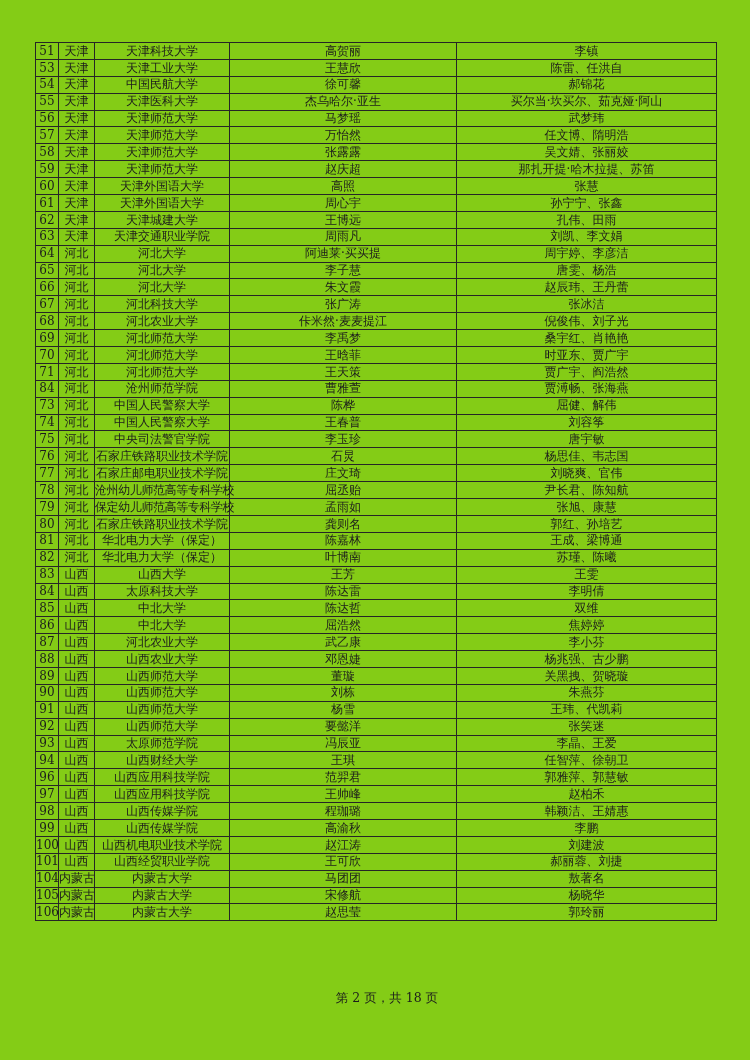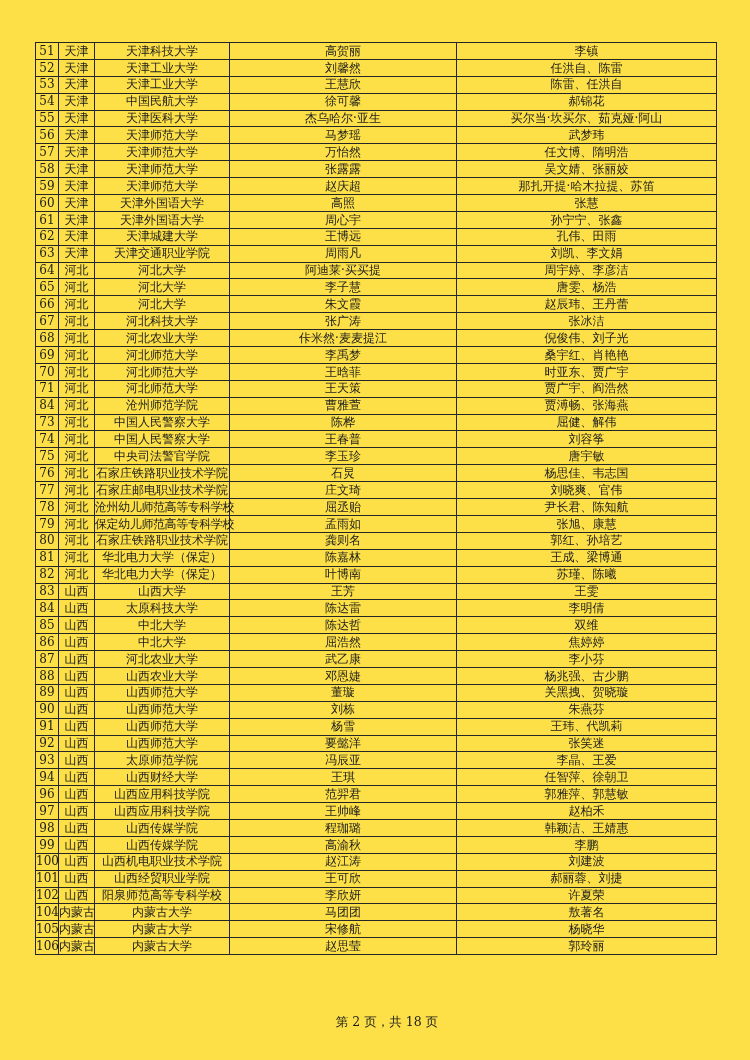--- a/index.html
+++ b/index.html
@@ -4,21 +4,21 @@
 <style>
   * { margin: 0; padding: 0; box-sizing: border-box; }
   html, body { width: 750px; height: 1060px; }
   body {
     background: #ffffff;
     color: #1c1c1c;
     font-family: "DejaVu Serif", "Liberation Serif", serif;
     position: relative;
     overflow: hidden;
   }
-  .page { position: absolute; inset: 0; background: #fde047; }
+  .page { position: absolute; inset: 0; background: #84cc16; }
   table.roster {
     position: absolute;
     left: 35px;
     top: 42px;
     width: 681px;
     border-collapse: collapse;
     table-layout: fixed;
   }
   table.roster td {
     border: 1px solid #262626;
@@ -33,21 +33,21 @@
   }
   col.c-no    { width: 23px; }
   col.c-prov  { width: 36px; }
   col.c-univ  { width: 135px; }
   col.c-stud  { width: 227px; }
   col.c-teach { width: 260px; }
   td.tight { font-size: 11px; letter-spacing: -0.4px; font-family: Liberation Serif, serif; }
   .footer {
     position: absolute;
     left: 0; right: 0;
-    top: 1014px;
+    top: 990px;
     text-align: center;
     font-size: 12.5px;
     color: #1c1c1c;
     margin-left: 24px;
   }
 </style>
 </head>
 <body>
 
 <div class="page">
@@ -61,27 +61,20 @@
     </colgroup>
     <tbody>
         <tr>
           <td>51</td>
           <td>天津</td>
           <td>天津科技大学</td>
           <td>高贺丽</td>
           <td>李镇</td>
         </tr>
         <tr>
-          <td>52</td>
-          <td>天津</td>
-          <td>天津工业大学</td>
-          <td>刘馨然</td>
-          <td>任洪自、陈雷</td>
-        </tr>
-        <tr>
           <td>53</td>
           <td>天津</td>
           <td>天津工业大学</td>
           <td>王慧欣</td>
           <td>陈雷、任洪自</td>
         </tr>
         <tr>
           <td>54</td>
           <td>天津</td>
           <td>中国民航大学</td>
@@ -402,27 +395,20 @@
           <td>山西机电职业技术学院</td>
           <td>赵江涛</td>
           <td>刘建波</td>
         </tr>
         <tr>
           <td>101</td>
           <td>山西</td>
           <td>山西经贸职业学院</td>
           <td>王可欣</td>
           <td>郝丽蓉、刘捷</td>
-        </tr>
-        <tr>
-          <td>102</td>
-          <td>山西</td>
-          <td>阳泉师范高等专科学校</td>
-          <td>李欣妍</td>
-          <td>许夏荣</td>
         </tr>
         <tr>
           <td>104</td>
           <td>内蒙古</td>
           <td>内蒙古大学</td>
           <td>马团团</td>
           <td>敖著名</td>
         </tr>
         <tr>
           <td>105</td>

